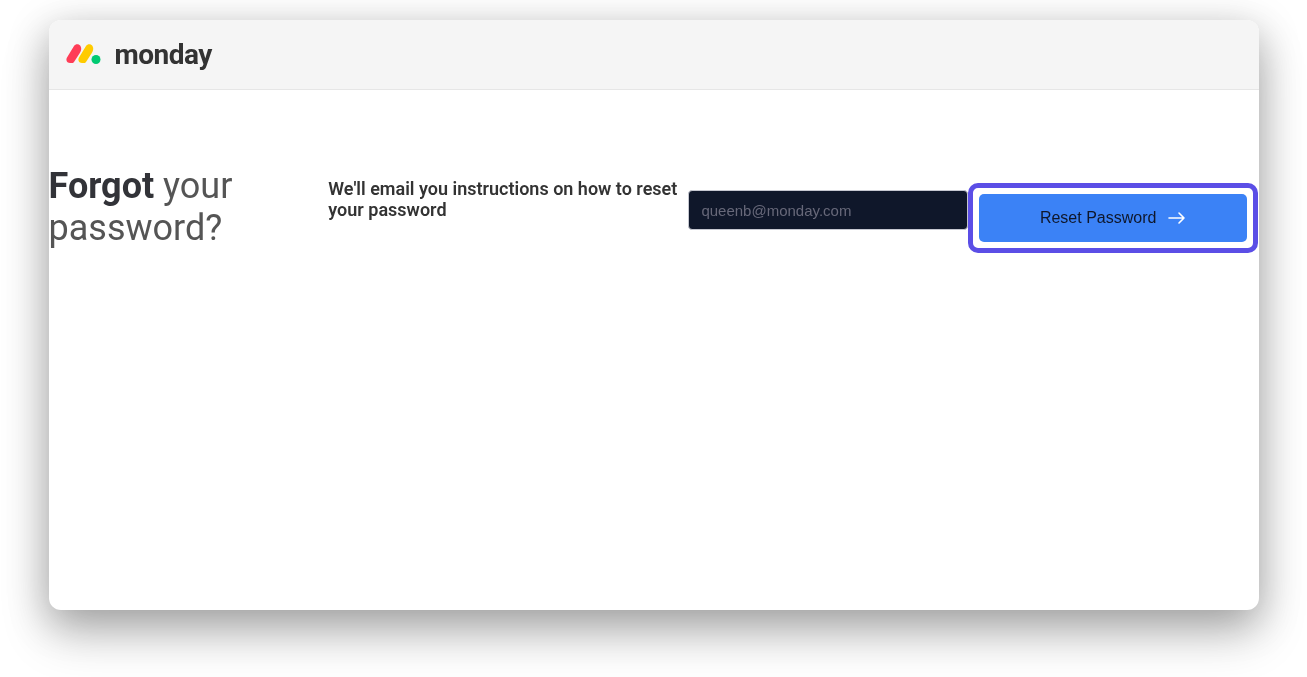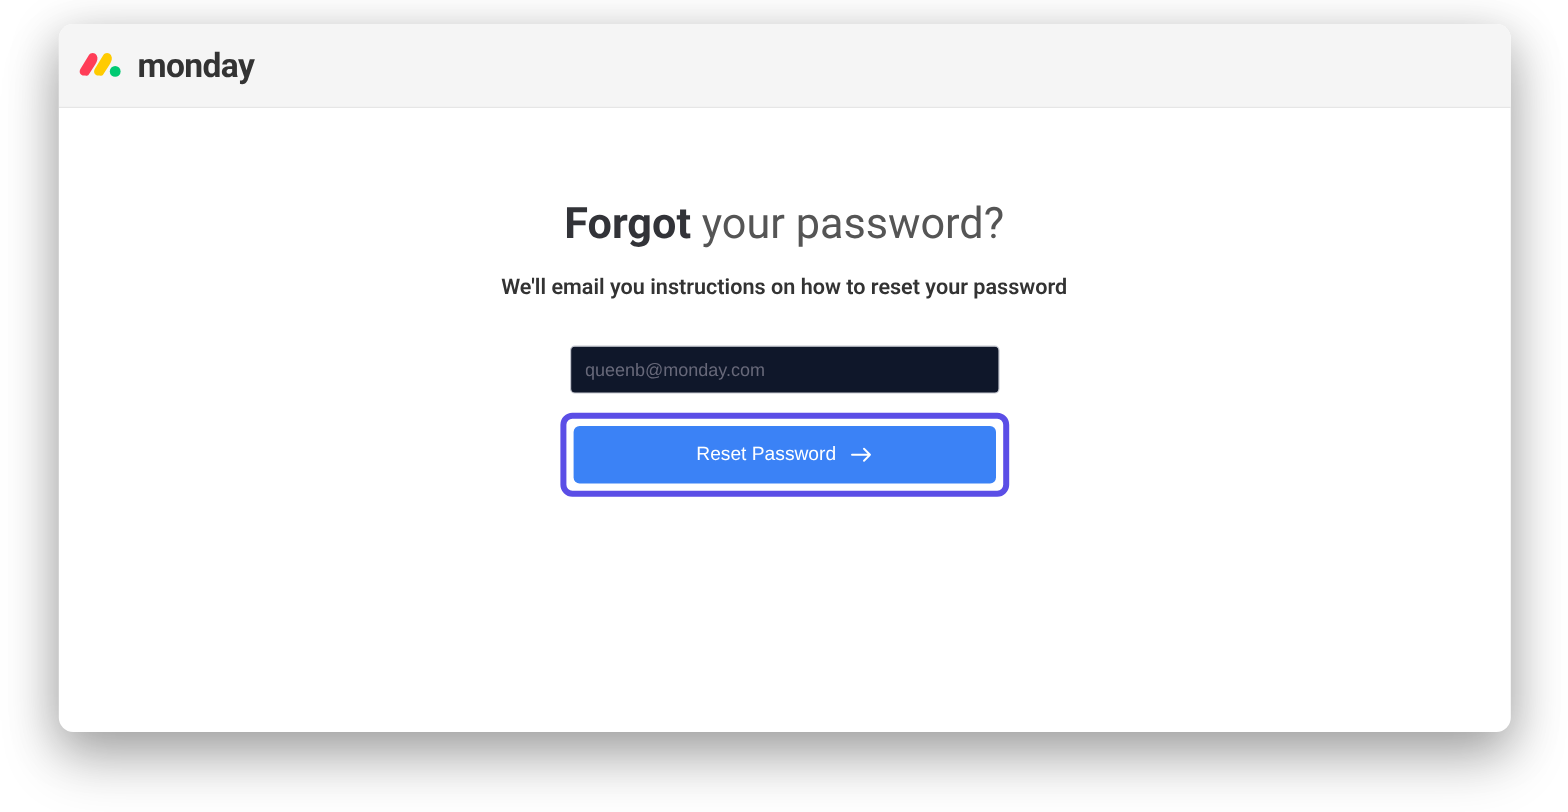--- a/index.html
+++ b/index.html
@@ -47,21 +47,21 @@
       display: block;
     }
     .logo-text {
       font-size: 28px;
       font-weight: 700;
       color: #333333;
       letter-spacing: -0.5px;
     }
     .content {
       display: flex;
-      flex-direction: column;
+      flex-direction: row;
       align-items: center;
       padding-top: 75px;
     }
     .heading {
       font-size: 36px;
       color: #555555;
       font-weight: 400;
       margin-bottom: 22px;
     }
     .heading .bold {
@@ -92,21 +92,21 @@
       border: 5px solid #5b4ee6;
       border-radius: 10px;
       display: flex;
       justify-content: center;
       align-items: center;
     }
     .reset-button {
       width: 100%;
       height: 48px;
       background: #3b82f6;
-      color: #ffffff;
+      color: #0f172a;
       border: none;
       border-radius: 5px;
       font-size: 16px;
       font-weight: 400;
       cursor: pointer;
       display: flex;
       align-items: center;
       justify-content: center;
       gap: 12px;
     }

